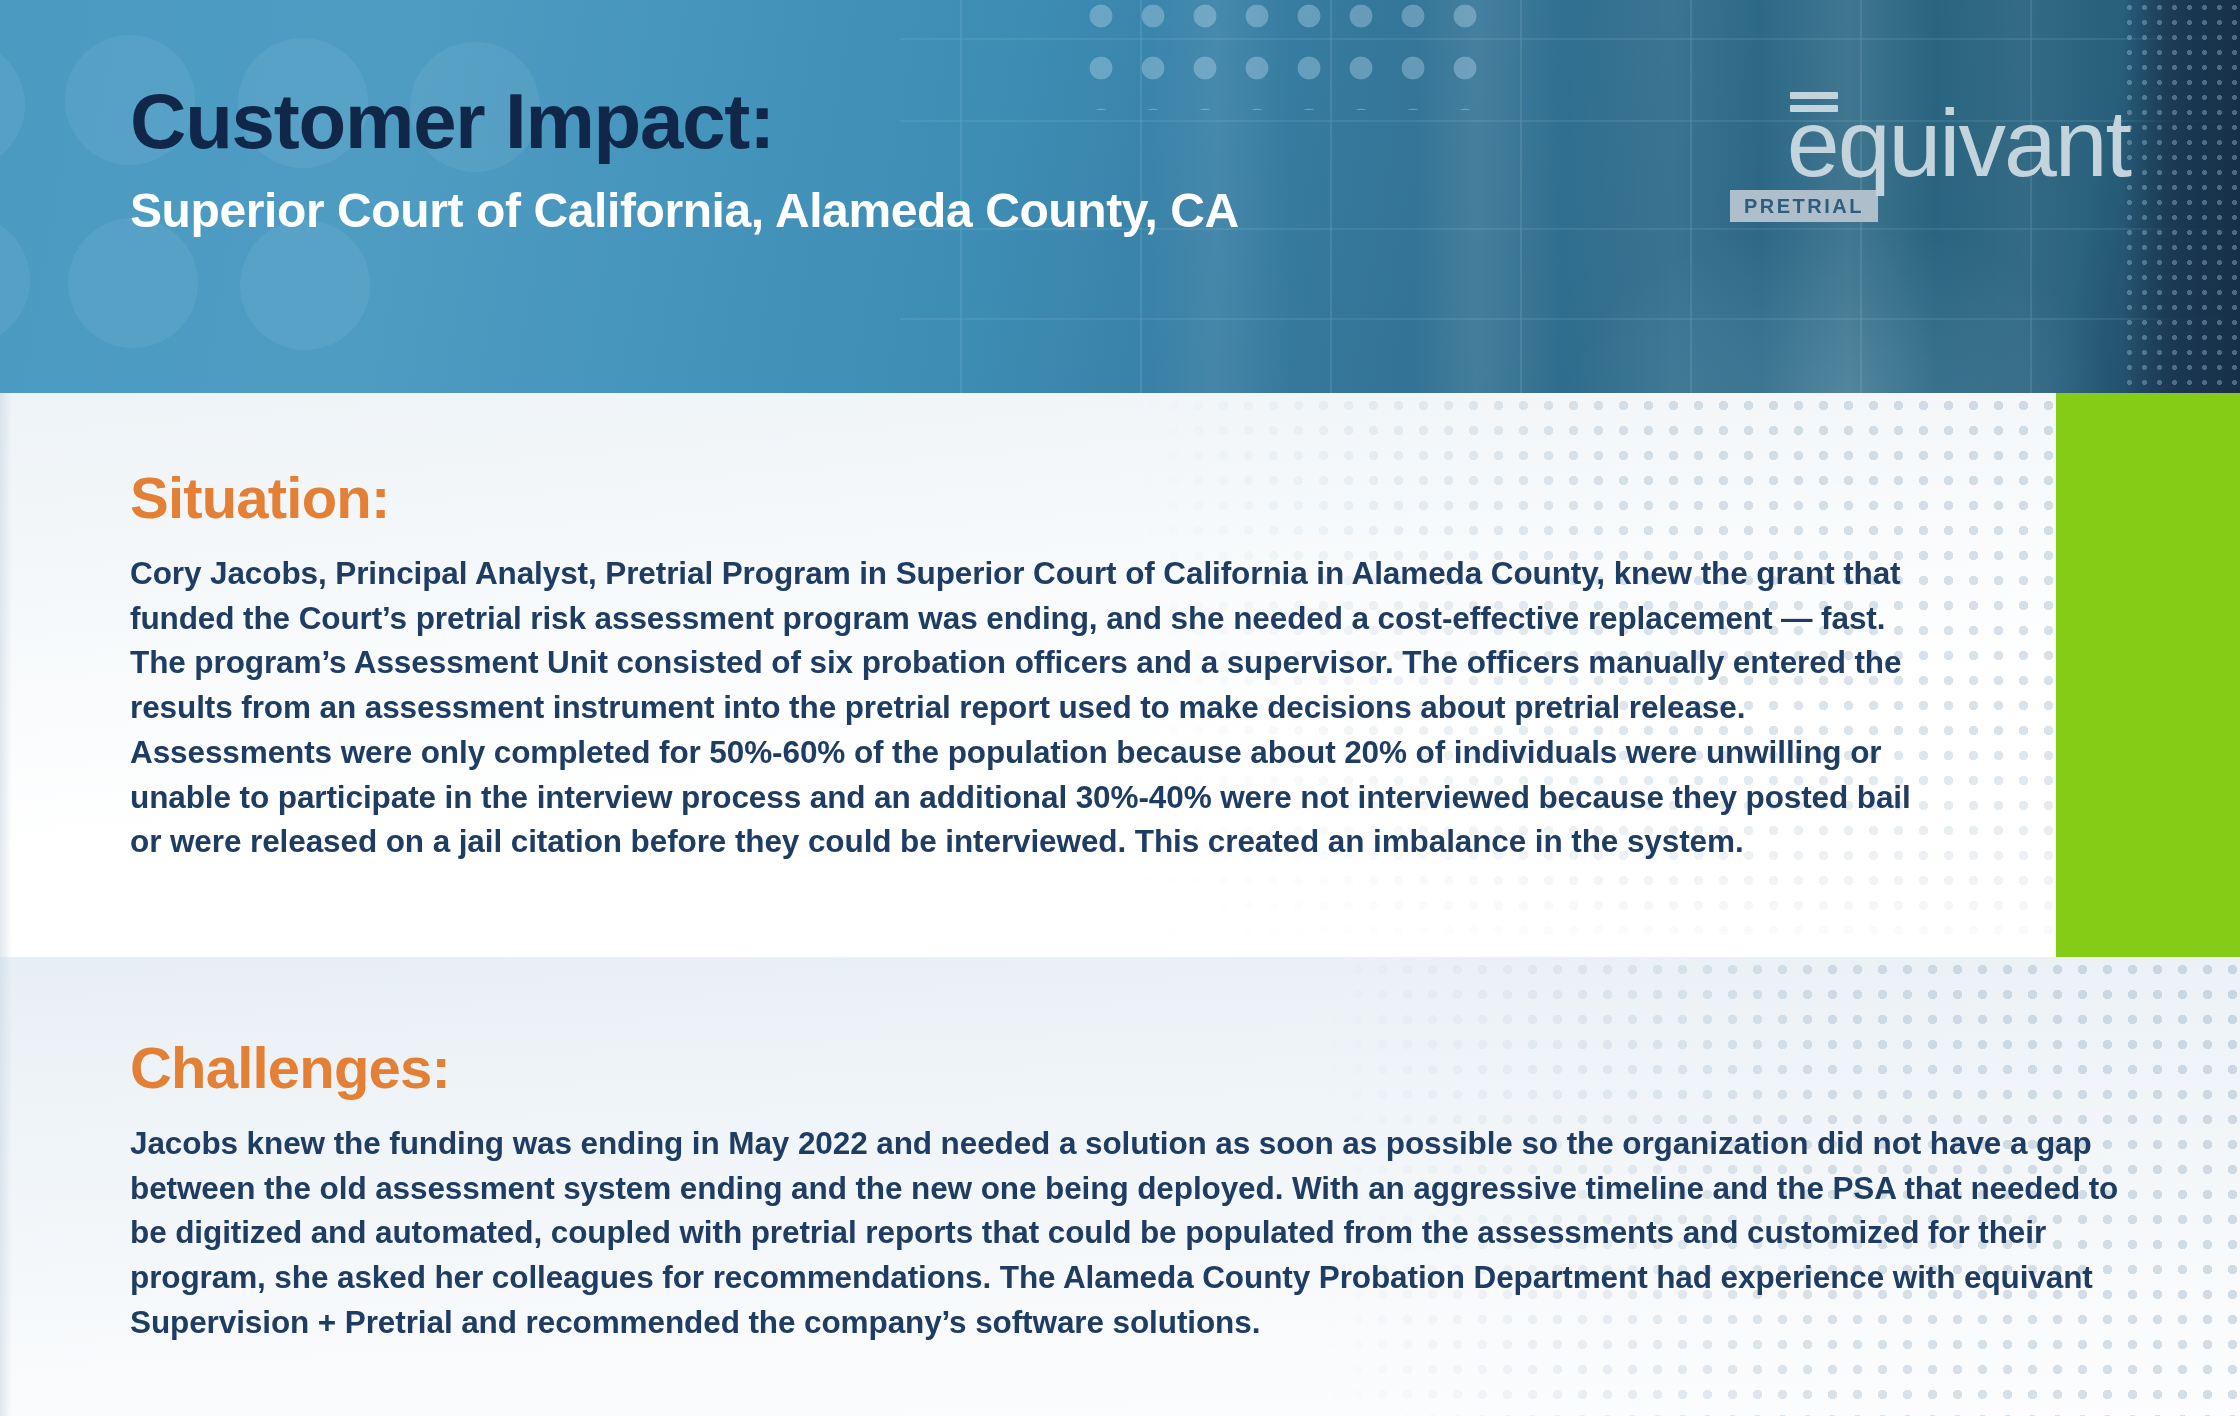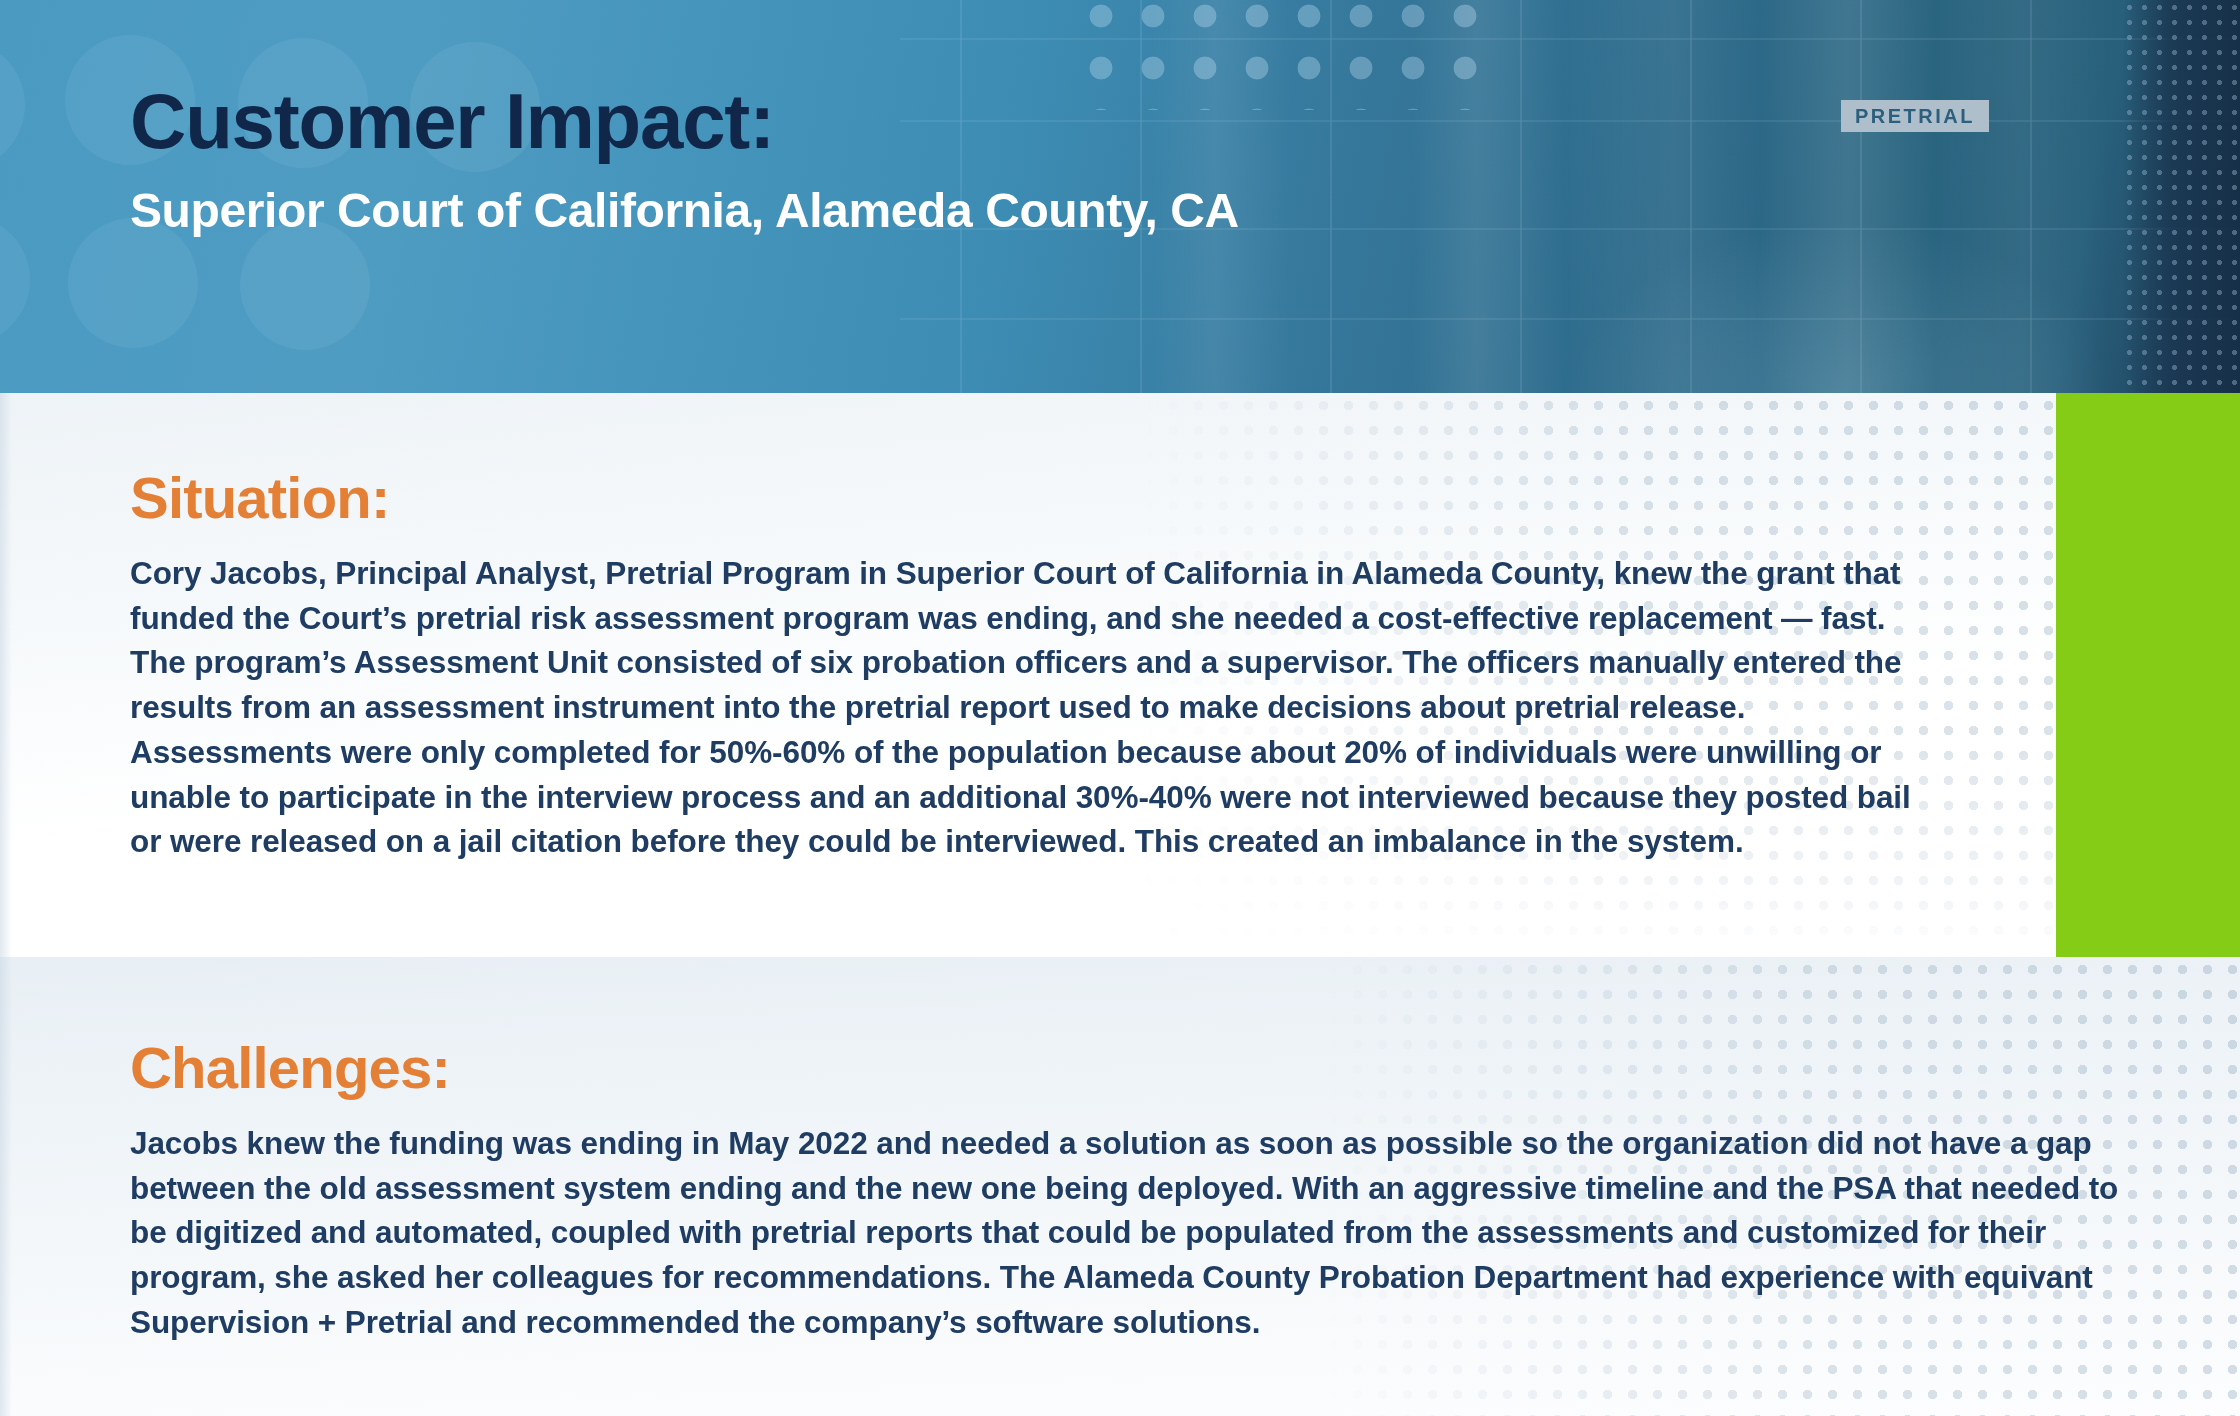--- a/index.html
+++ b/index.html
@@ -178,21 +178,21 @@
     display: inline-block;
     margin-top: 2px;
     margin-right: 30px;
     background: #aebfcb;
     color: #2c5f7e;
     font-size: 20px;
     font-weight: bold;
     letter-spacing: 2.5px;
     padding: 5px 14px 4px 14px;
   }
-  .logo-badge-row { text-align: center; }
+  .logo-badge-row { text-align: left; }
 
   
   .section {
     position: relative;
     overflow: hidden;
   }
 
   .sec-situation {
     position: absolute;
     left: 0; top: 393px;
@@ -301,20 +301,27 @@
     <div class="hdr-cols"></div>
     <div class="hdr-glow"></div>
     <div class="hdr-darkstrip"></div>
 
     <div class="header-inner">
       <div class="title-main">Customer Impact:</div>
       <div class="title-sub">Superior Court of California, Alameda County, CA</div>
     </div>
 
     <div class="logo">
+      <div class="logo-word">
+        <span class="logo-macron">
+          <i></i>
+            <i></i>
+        </span>
+        <span>equivant</span>
+      </div>
       <div class="logo-badge-row">
         <span class="logo-badge">PRETRIAL</span>
       </div>
     </div>
   </div>
 
   <div class="section sec-situation">
     <div class="dot-texture fade-down"></div>
     <div class="left-seam"></div>
     <div class="sec-inner pad-sit">

